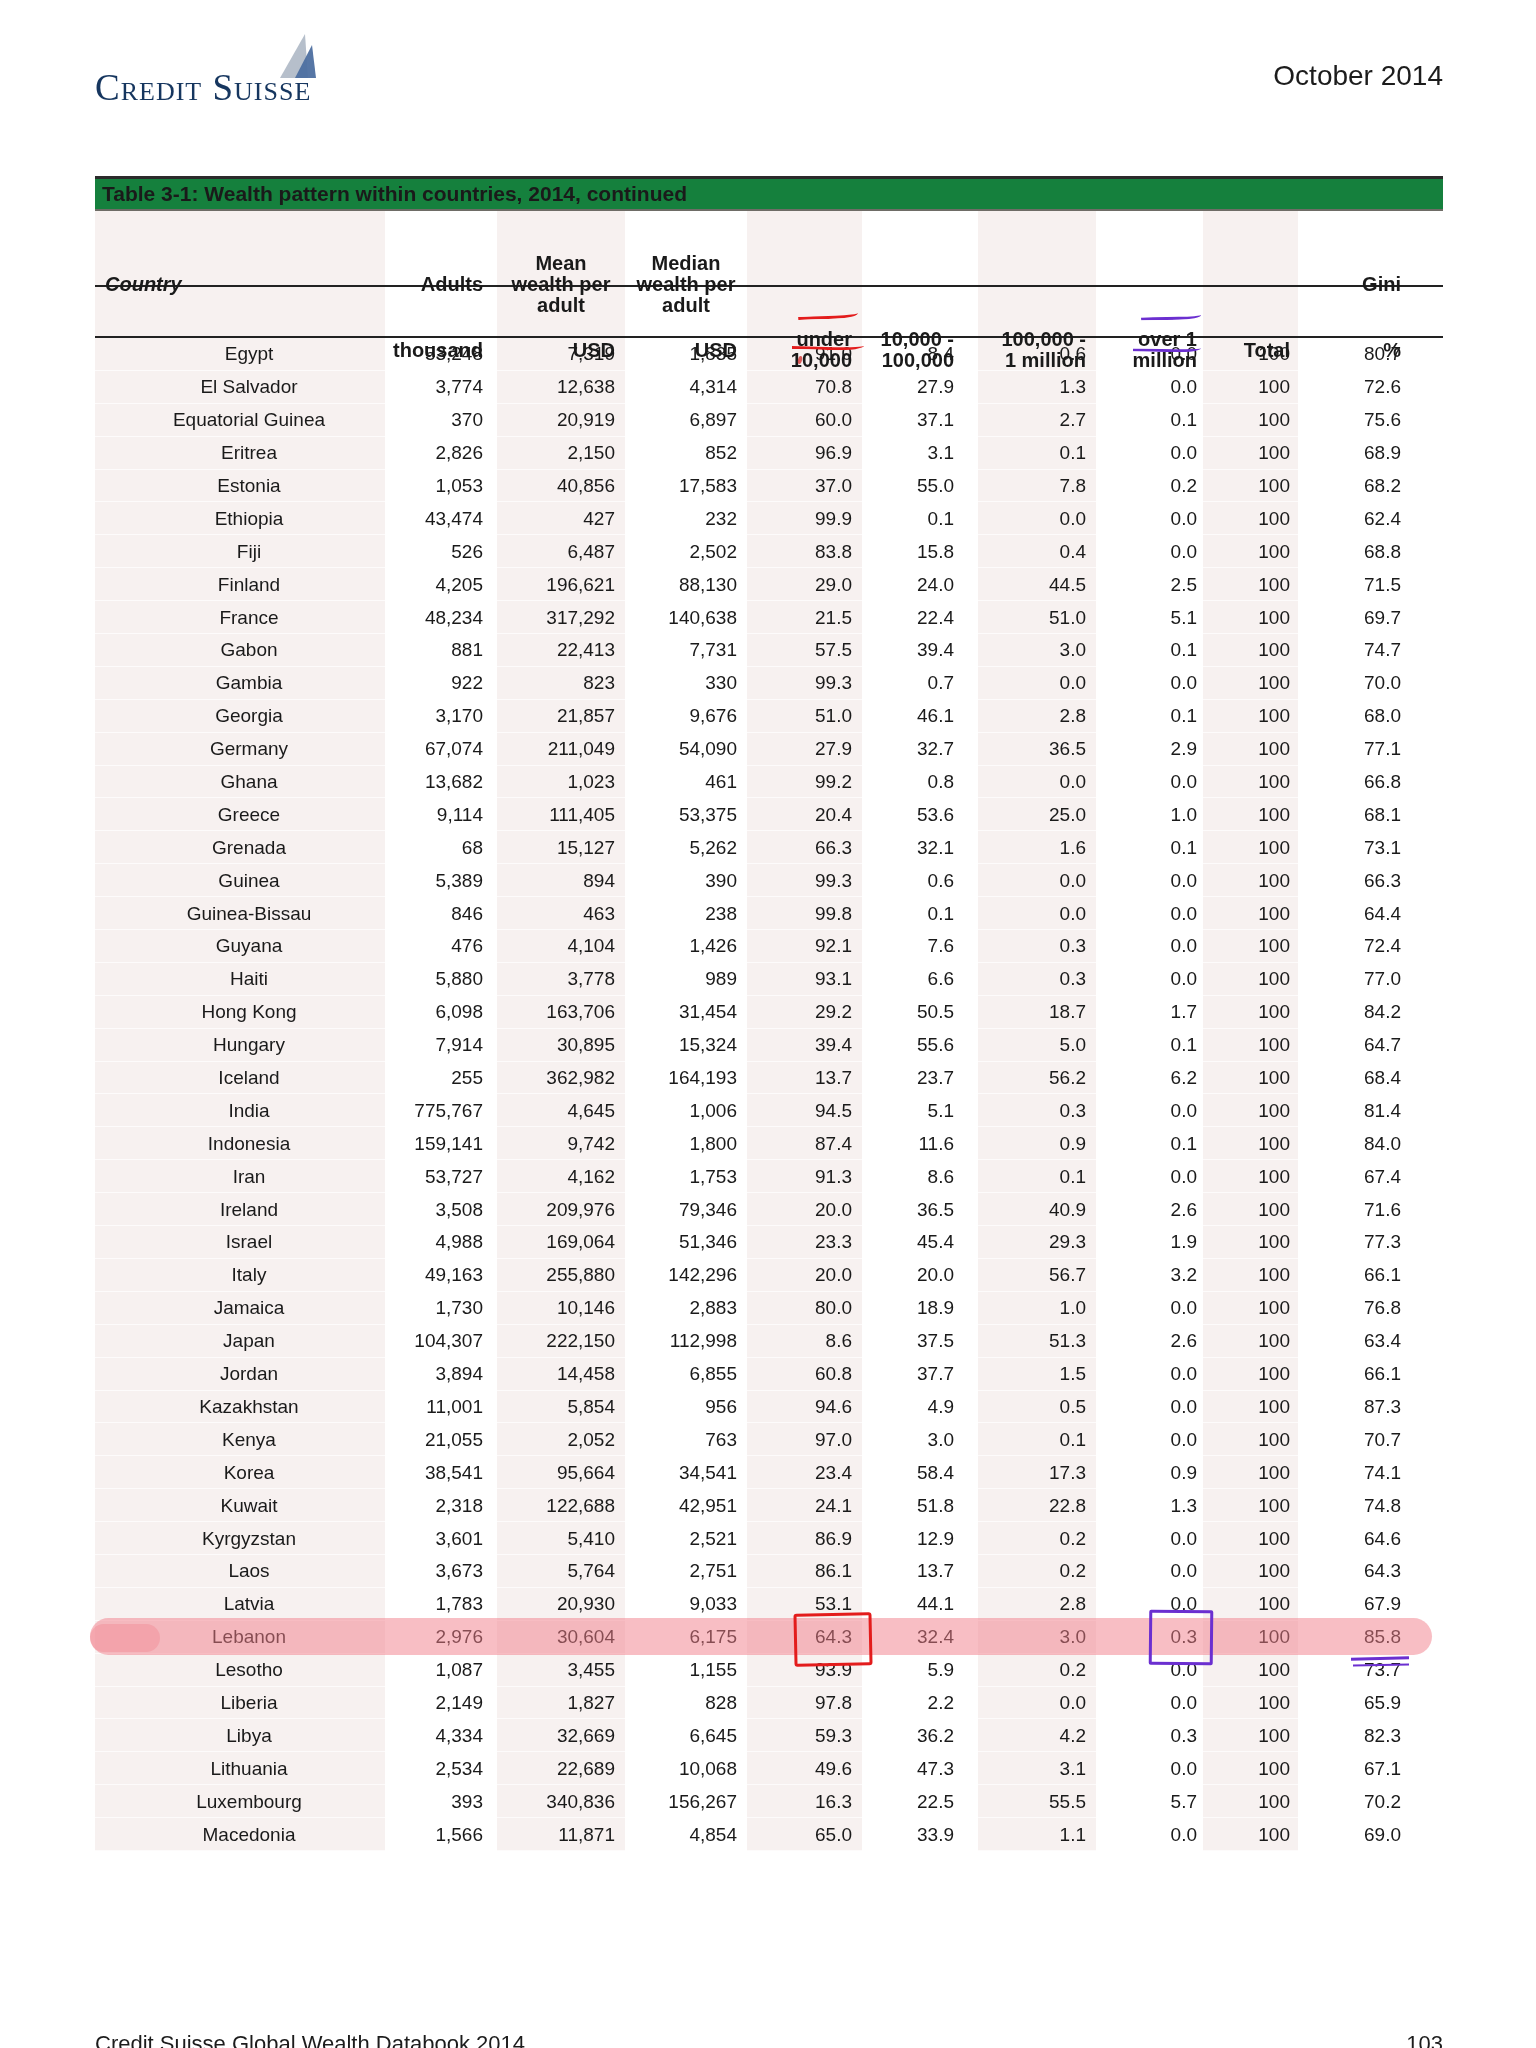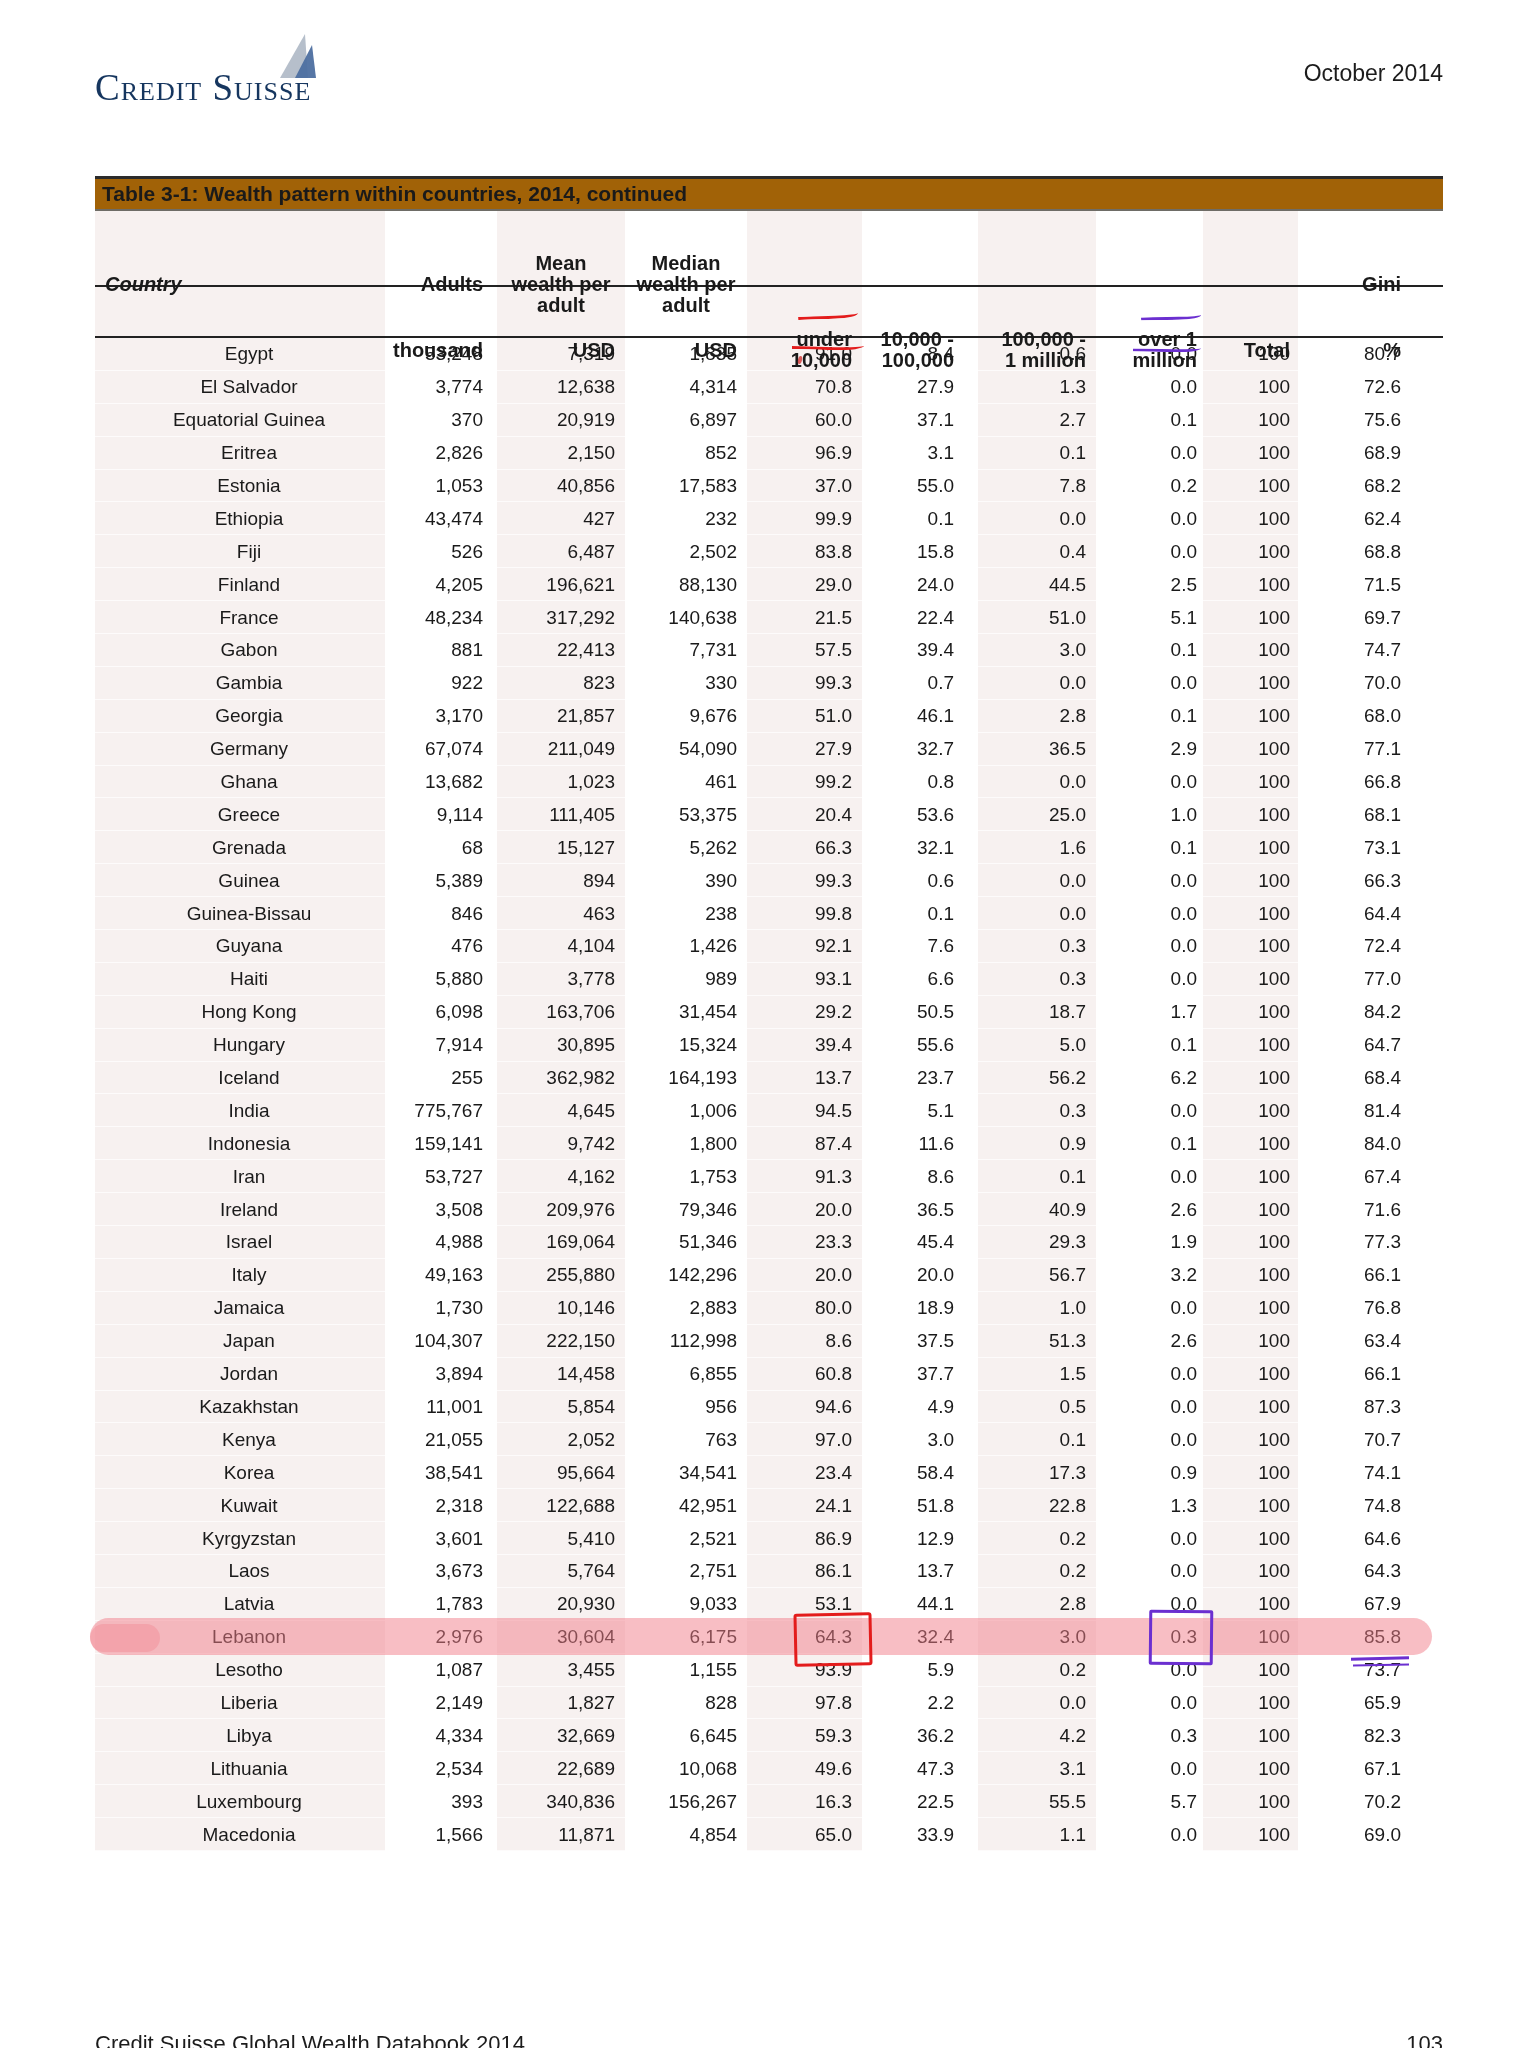--- a/index.html
+++ b/index.html
@@ -10,34 +10,34 @@
   }
   
   .logo{position:absolute;left:95px;top:26px;width:250px;height:84px;}
   .logo-text{
     position:absolute;left:0;top:40px;
     font-family:"Liberation Serif", serif;
     font-variant:small-caps;font-size:37px;letter-spacing:1px;
     color:var(--navy,#16365f);white-space:nowrap;
   }
   .logo-sails{position:absolute;left:183px;top:6px;}
-  .page-date{position:absolute;top:60px;right:93px;font-size:23px;color:#1c1c1c;}
+  .page-date{position:absolute;top:60px;right:93px;font-size:28px;color:#1c1c1c;}
 
   
   .table-wrap{
     position:absolute;left:95px;top:176px;width:1348px;
     --cols:290px 112px 128px 122px 115px 116px 118px 107px 95px 145px;
   }
   .stripe{position:absolute;top:35px;bottom:0;background:#f7f1f0;z-index:0;}
   .s1{left:0;width:290px}.s3{left:402px;width:128px}.s5{left:652px;width:115px}
   .s7{left:883px;width:118px}.s9{left:1108px;width:95px}
 
   .title-bar{
     position:relative;z-index:2;height:30px;line-height:30px;
-    background:#a16207;border-top:3px solid #2b2b2b;border-bottom:2px solid #6e6c66;
+    background:#15803d;border-top:3px solid #2b2b2b;border-bottom:2px solid #6e6c66;
     font-weight:bold;font-size:21px;padding-left:7px;box-sizing:content-box;
   }
   .thead1,.thead2,.trow{
     position:relative;z-index:1;display:grid;grid-template-columns:var(--cols);
   }
   .thead1{height:74px;align-items:center;border-bottom:2px solid #222;}
   .thead2{height:49px;align-items:center;border-bottom:2.5px solid #222;}
   .h{font-weight:bold;font-size:20px;line-height:21px;margin-top:42px;}
   .hr{text-align:right;}
   .hc{text-align:center;}

